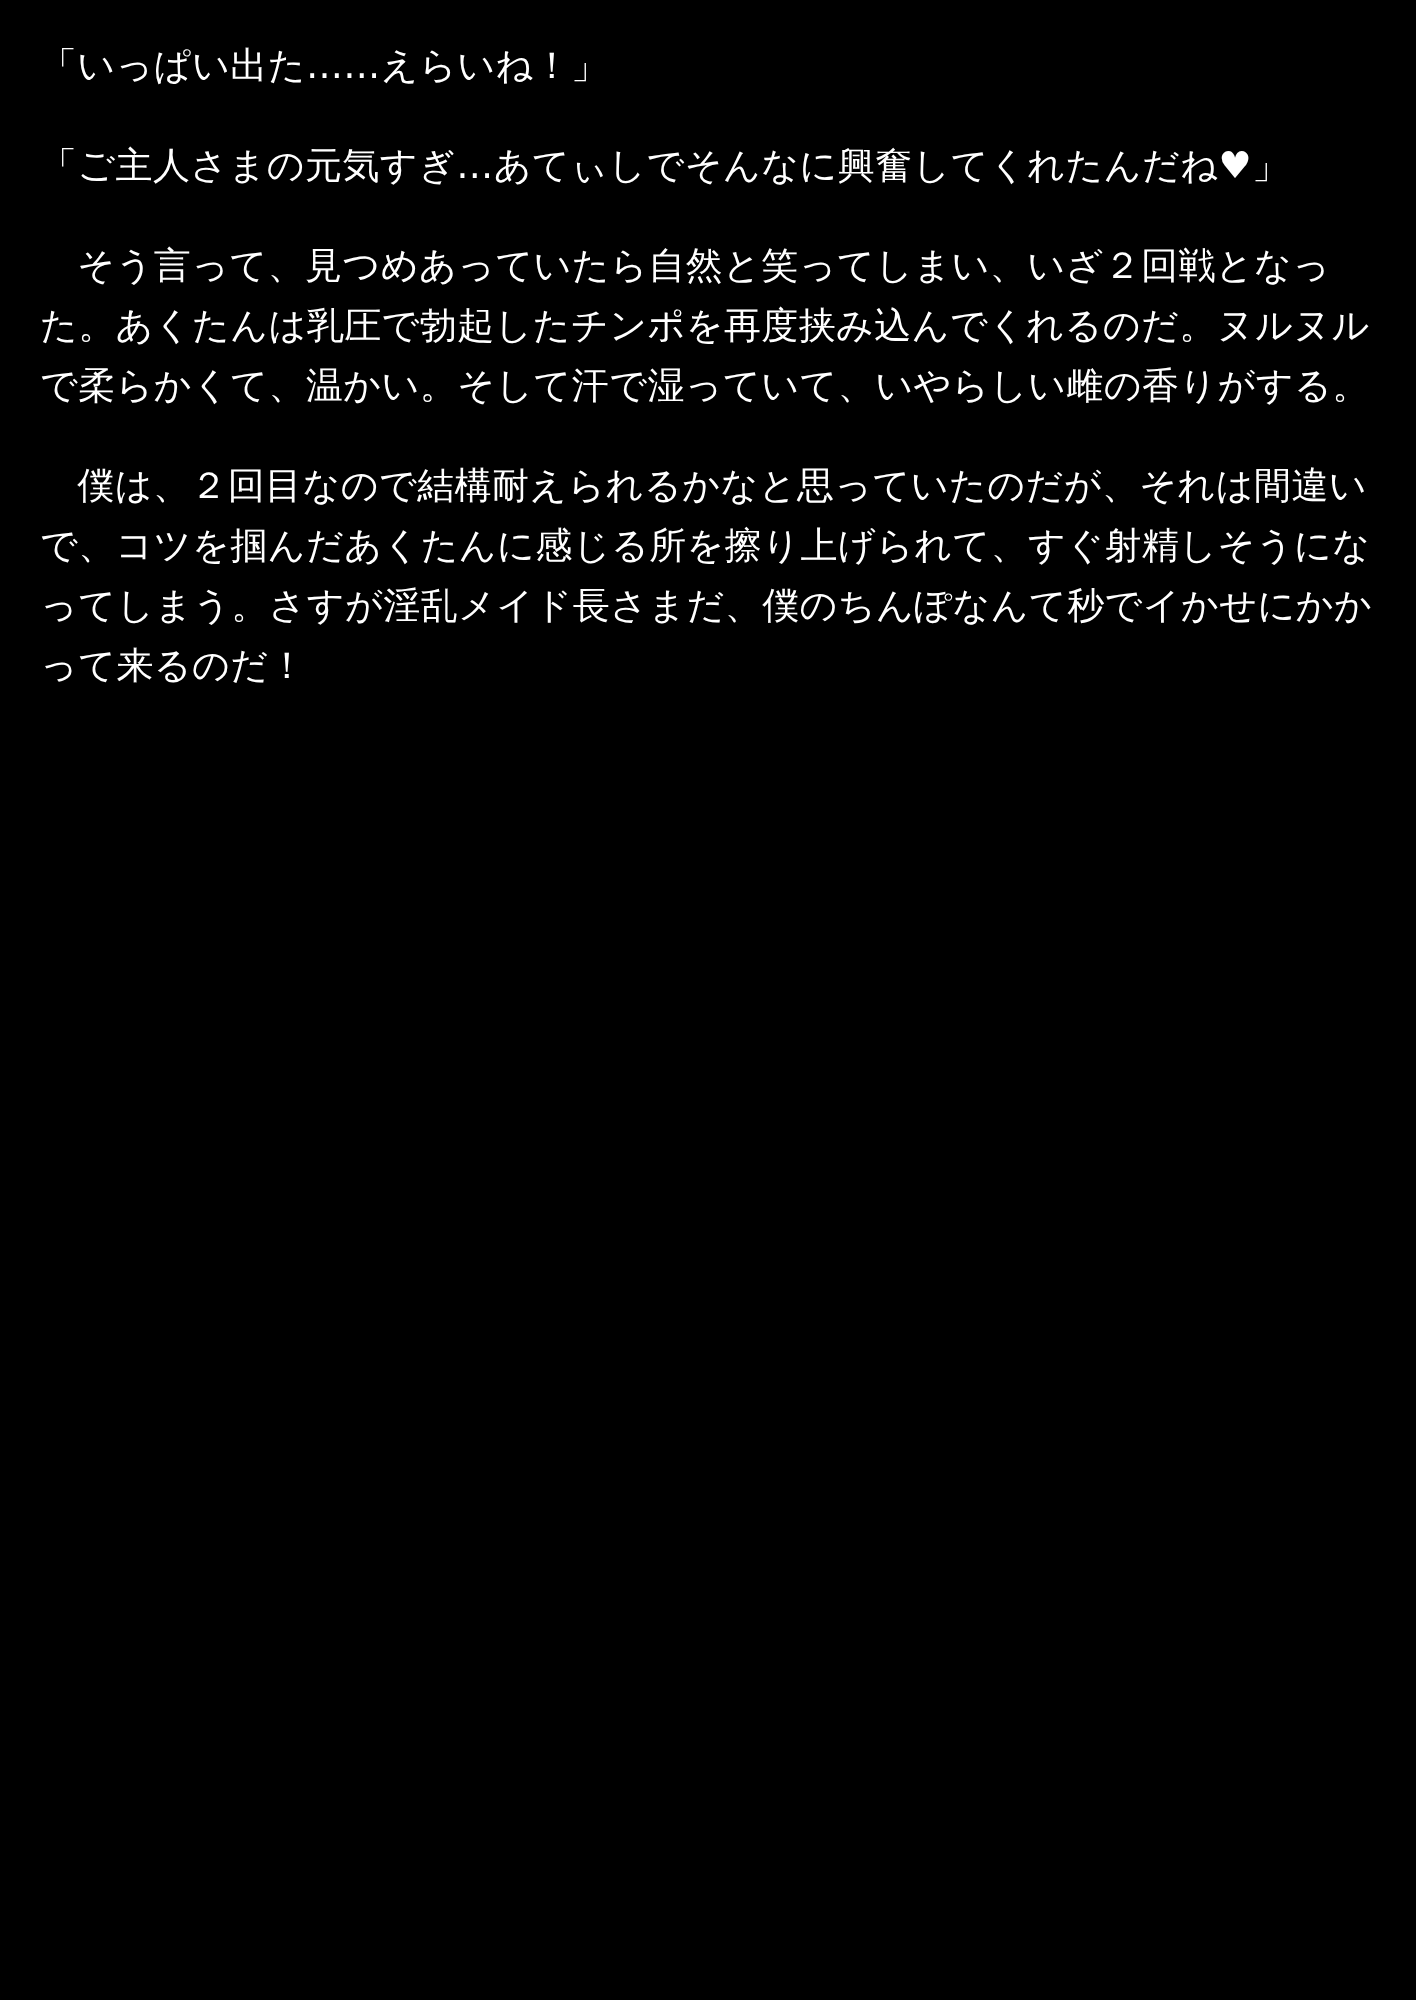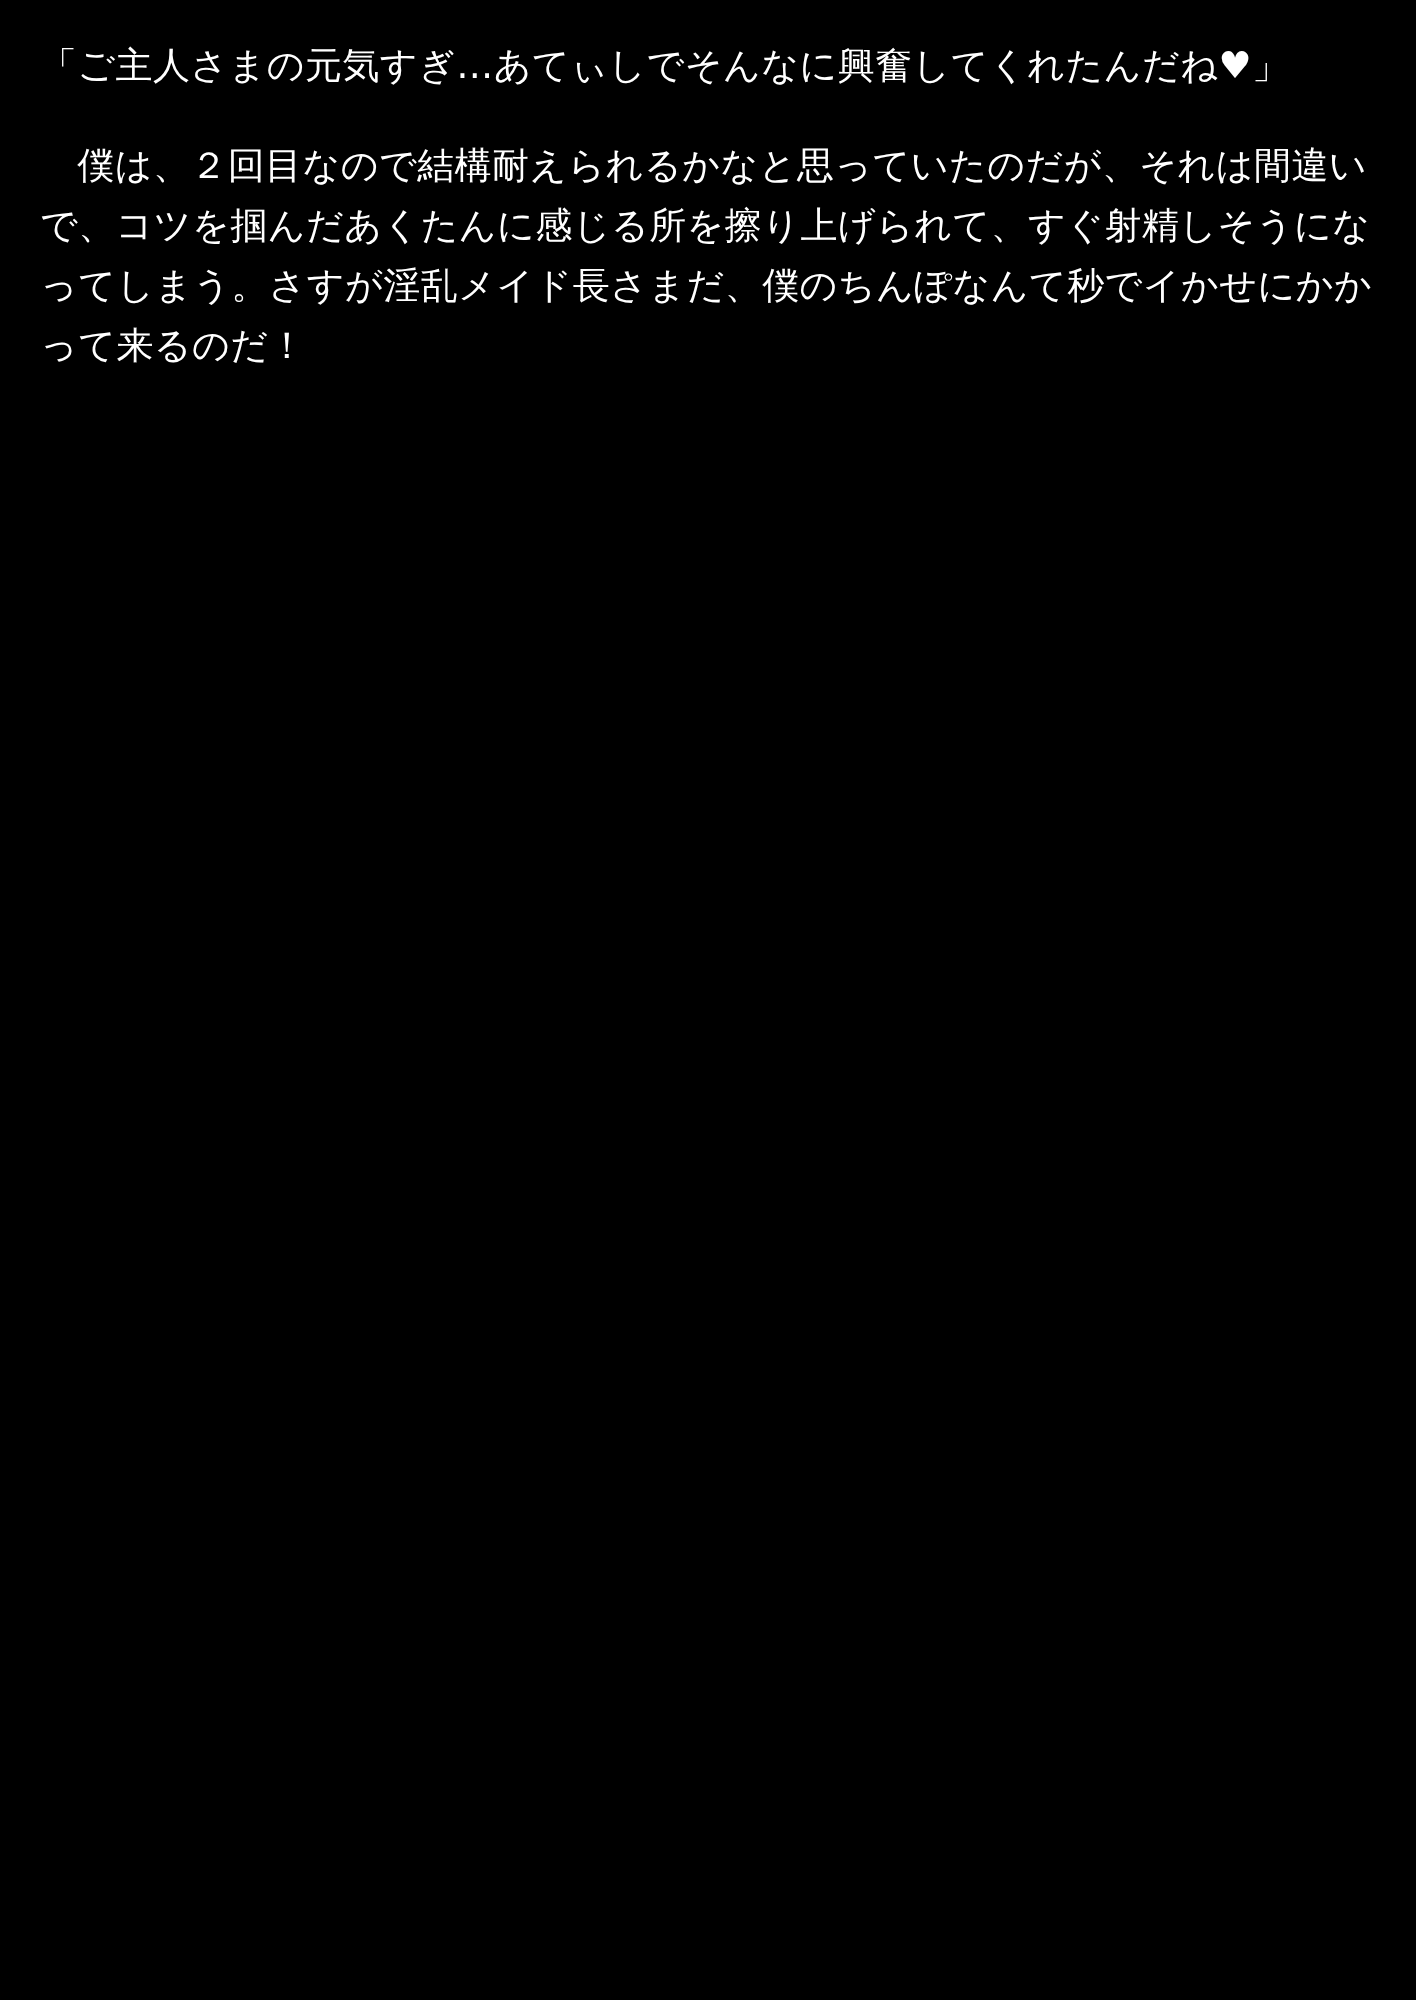--- a/index.html
+++ b/index.html
@@ -33,16 +33,18 @@
   }
   .para:last-child {
     margin-bottom: 0;
   }
 </style>
 </head>
 <body>
 
 <div class="page">
   <div class="text-body">
+    <p class="para">「いっぱい出た……えらいね！」</p>
     <p class="para">「ご主人さまの元気すぎ…あてぃしでそんなに興奮してくれたんだね♥」</p>
+    <p class="para">　そう言って、見つめあっていたら自然と笑ってしまい、いざ２回戦となった。あくたんは乳圧で勃起したチンポを再度挟み込んでくれるのだ。ヌルヌルで柔らかくて、温かい。そして汗で湿っていて、いやらしい雌の香りがする。</p>
     <p class="para">　僕は、２回目なので結構耐えられるかなと思っていたのだが、それは間違いで、コツを掴んだあくたんに感じる所を擦り上げられて、すぐ射精しそうになってしまう。さすが淫乱メイド長さまだ、僕のちんぽなんて秒でイかせにかかって来るのだ！</p>
   </div>
 </div>
 
 </body></html>

